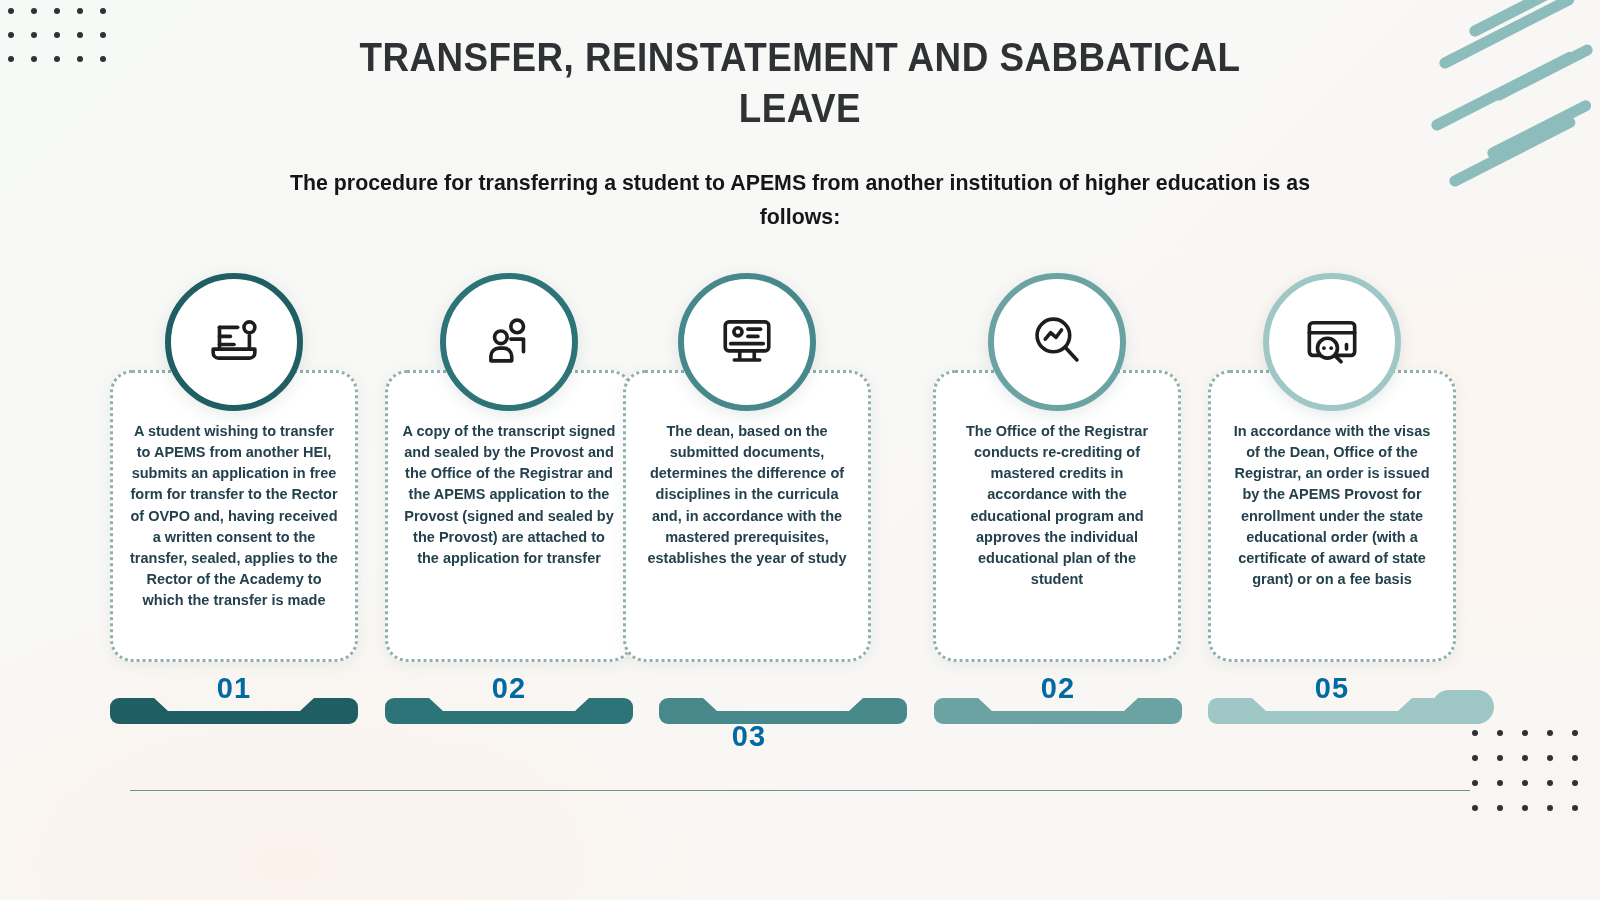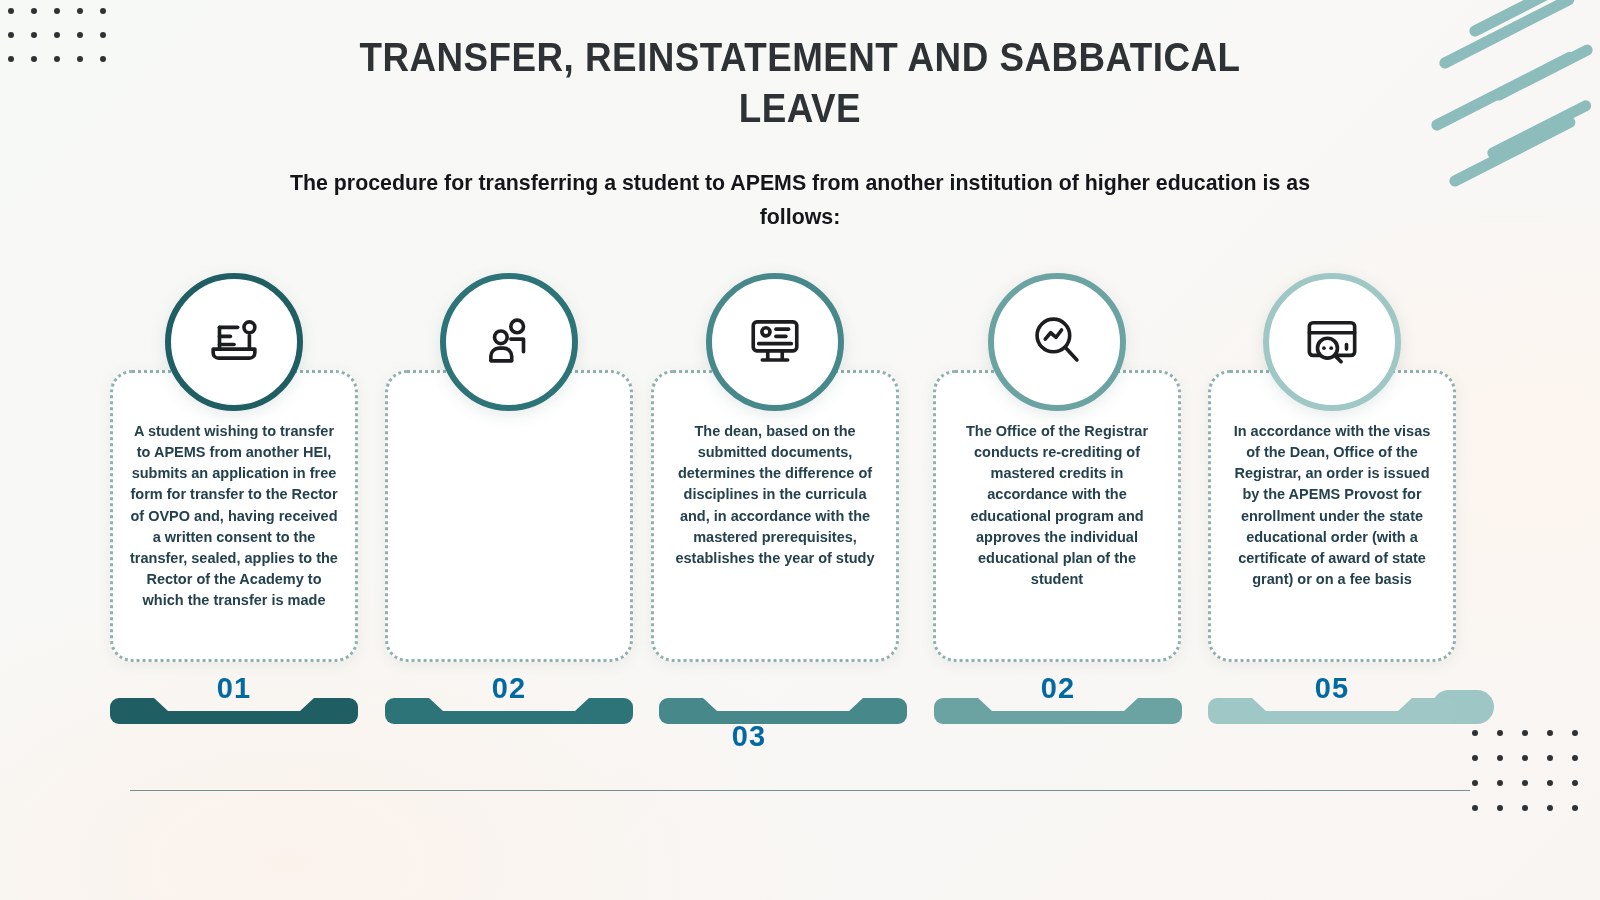--- a/index.html
+++ b/index.html
@@ -136,27 +136,28 @@
       <div class="card" style="left: 385px;">
         <div class="card-body">
           <div class="circle" style="border:6px solid #2d7478">
             <span><svg viewBox="0 0 64 64" fill="none" stroke="#1b1d1f" stroke-width="4" stroke-linecap="round" stroke-linejoin="round">
                 <circle cx="41" cy="17" r="7"></circle>
                 <path d="M34 31h14v14"></path>
                 <circle cx="23" cy="29" r="7"></circle>
                 <path d="M12 55v-5a9 9 0 0 1 9-9h5a9 9 0 0 1 9 9v5z"></path>
               </svg></span>
           </div>
+          <div class="card-text">A copy of the transcript signed and sealed by the Provost and the Office of the Registrar and the APEMS application to the Provost (signed and sealed by the Provost) are attached to the application for transfer</div>
         </div>
       </div>
       <div class="num" style="left: 385px;">02</div>
       <div class="bar" style="left: 385px;">
         <div class="bar-inner" style="background:#2d7478"></div>
       </div>
-      <div class="card" style="left: 651px;">
+      <div class="card" style="left: 623px;">
         <div class="card-body">
           <div class="circle" style="border:6px solid #47898b">
             <span><svg viewBox="0 0 64 64" fill="none" stroke="#1b1d1f" stroke-width="4" stroke-linecap="round" stroke-linejoin="round">
                 <rect x="8" y="12" width="48" height="32" rx="4"></rect>
                 <circle cx="22" cy="23" r="4.5"></circle>
                 <path d="M33 20h14"></path>
                 <path d="M33 28h11"></path>
                 <path d="M14 36h36"></path>
                 <path d="M24 44v8"></path>
                 <path d="M40 44v8"></path>

